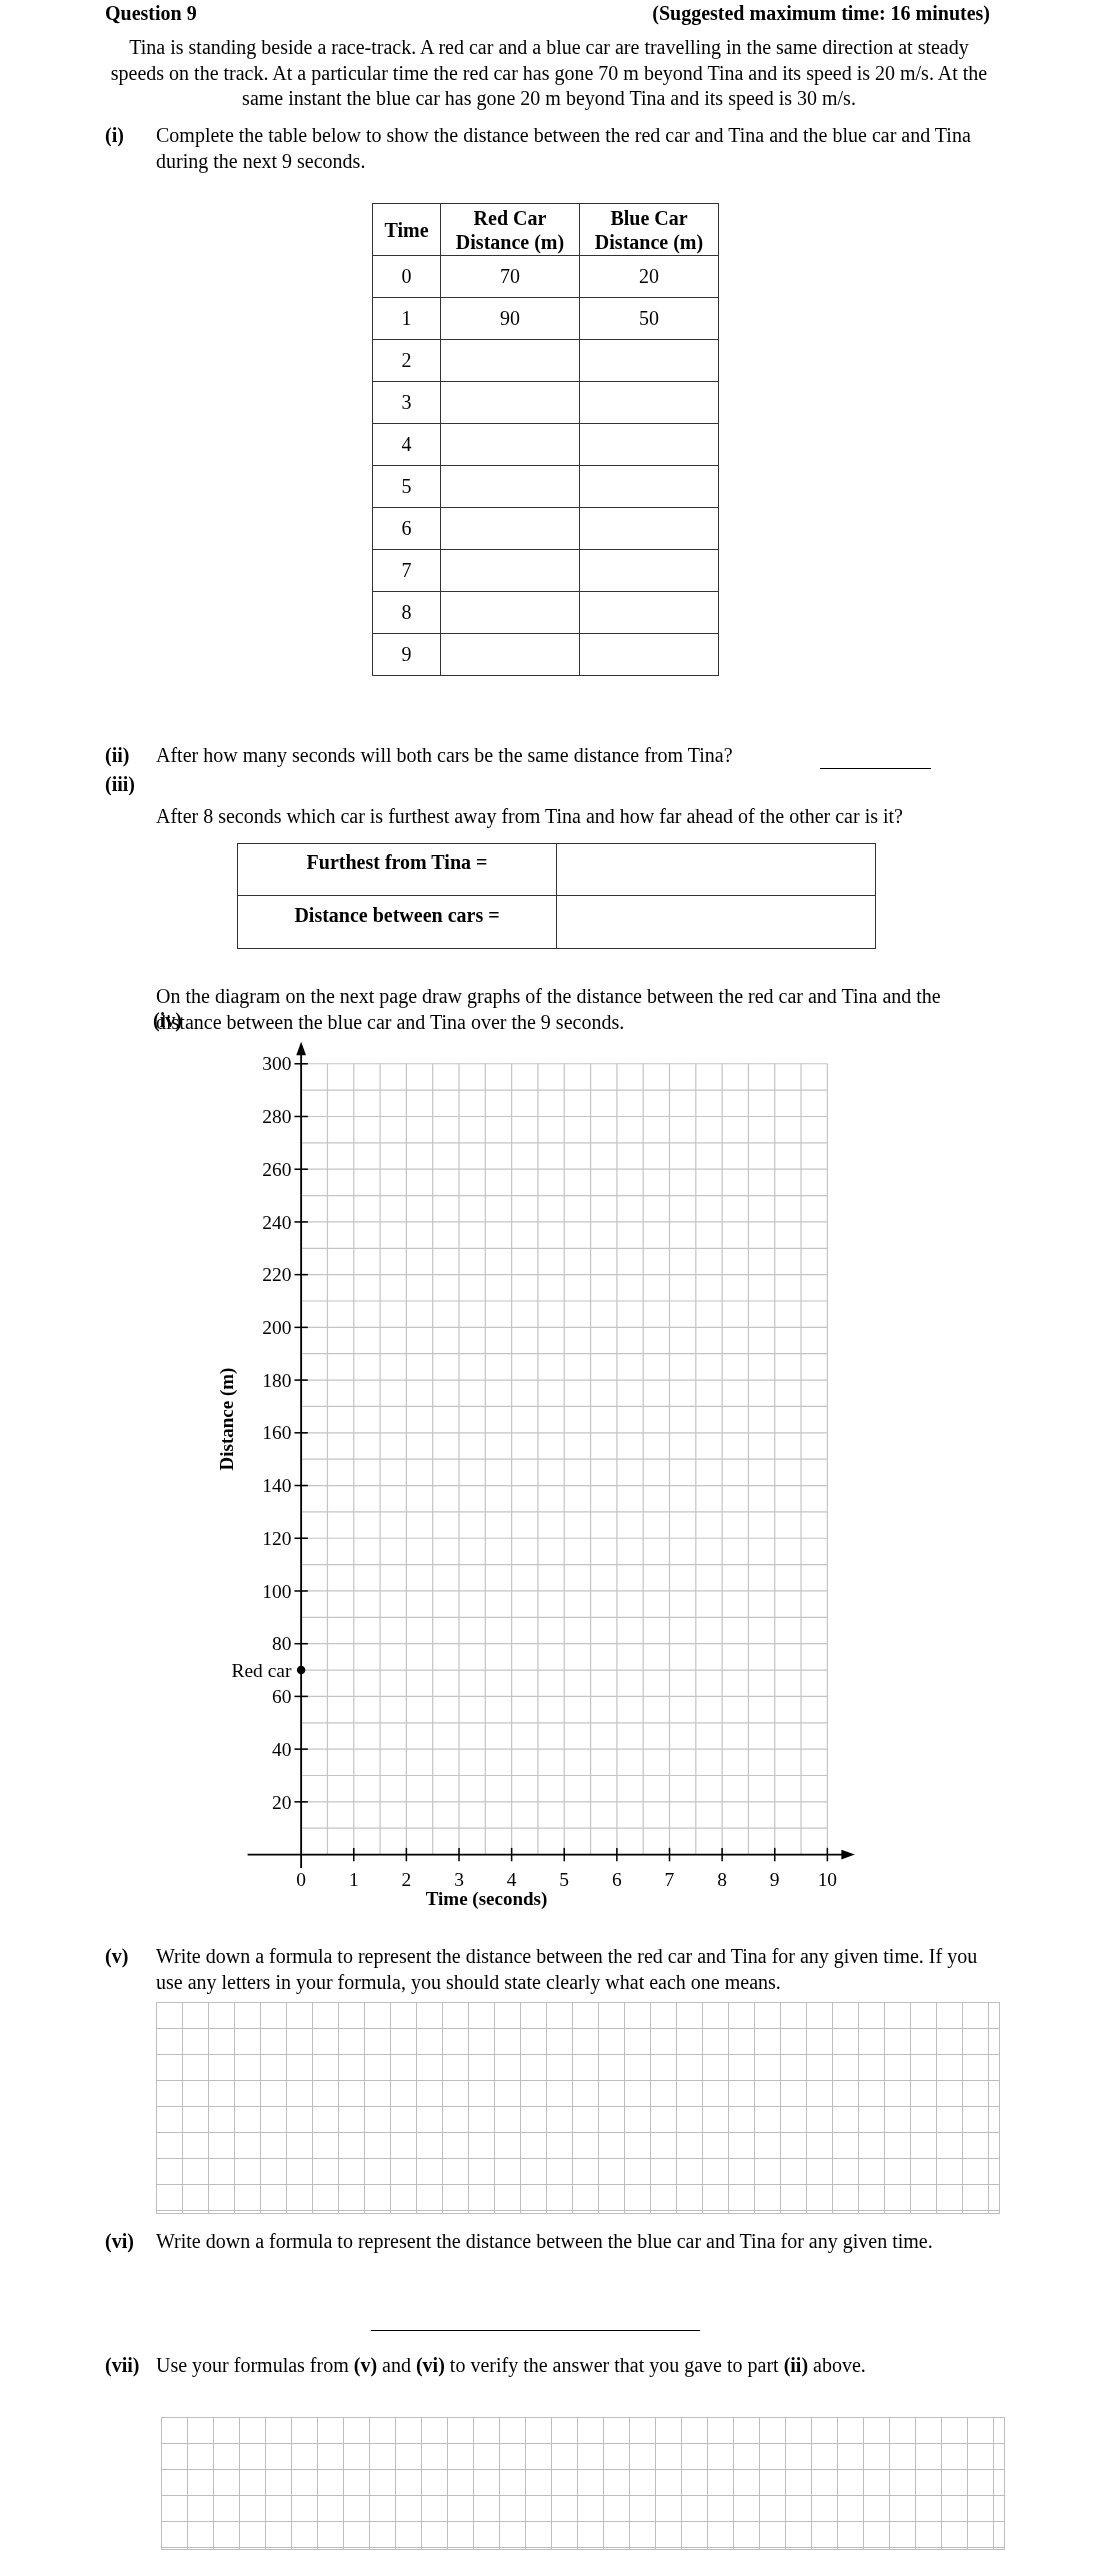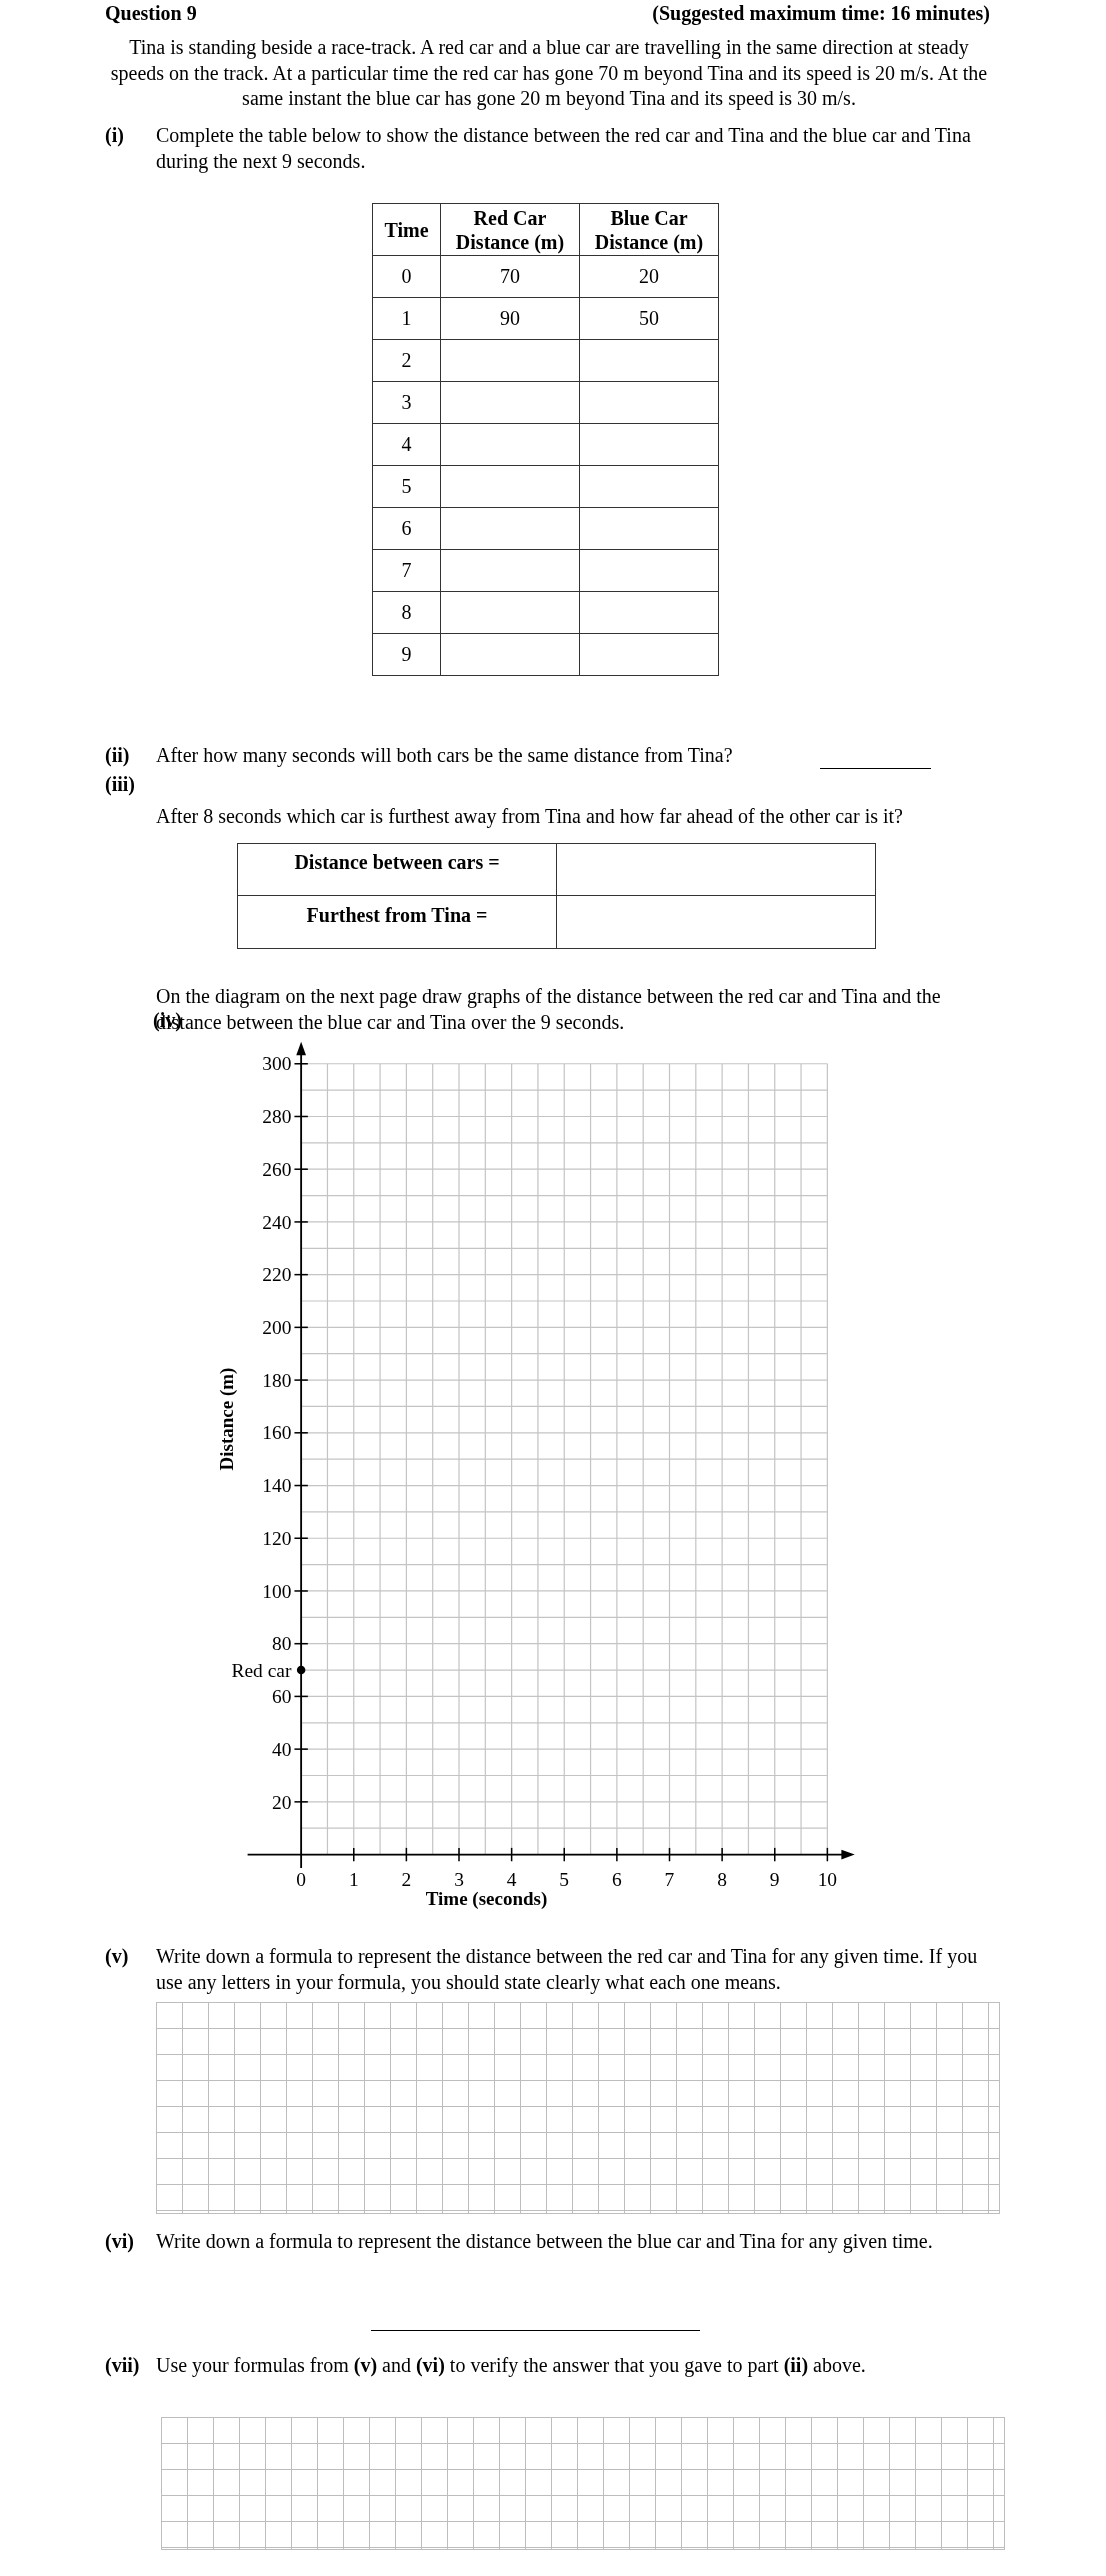--- a/index.html
+++ b/index.html
@@ -130,25 +130,25 @@
 <div class="lbl" style="left:105px; top:743px;">(ii)</div>
 <div class="qtext" style="top:743px; width:657px;">After how many seconds will both cars be the same distance from Tina?</div>
 <div class="line" style="left:820px; top:768px; width:111px;"></div>
 
 <div class="lbl" style="left:105px; top:772px;">(iii)</div>
 <div class="qtext" style="top:804px;">After 8 seconds which car is furthest away from Tina and how far ahead of the other car is it?</div>
 
 <table class="at">
   <tbody>
       <tr>
-    <td class="lab">Distance between cars =</td>
+    <td class="lab">Furthest from Tina =</td>
     <td></td>
   </tr>
   <tr>
-    <td class="lab">Furthest from Tina =</td>
+    <td class="lab">Distance between cars =</td>
     <td></td>
   </tr>
 </tbody>
   </table>
 
 <div class="lbl" style="left:105px; top:1008px;margin-left:48px;">(iv)</div>
 <div class="qtext" style="top:984px; width:815px;">On the diagram on the next page draw graphs of the distance between the red car and Tina and the distance between the blue car and Tina over the 9 seconds.</div>
 
 <svg class="abs" style="left:0; top:0;" width="1106" height="1923" viewBox="0 0 1818 3160">
   <g id="graph-grid">

